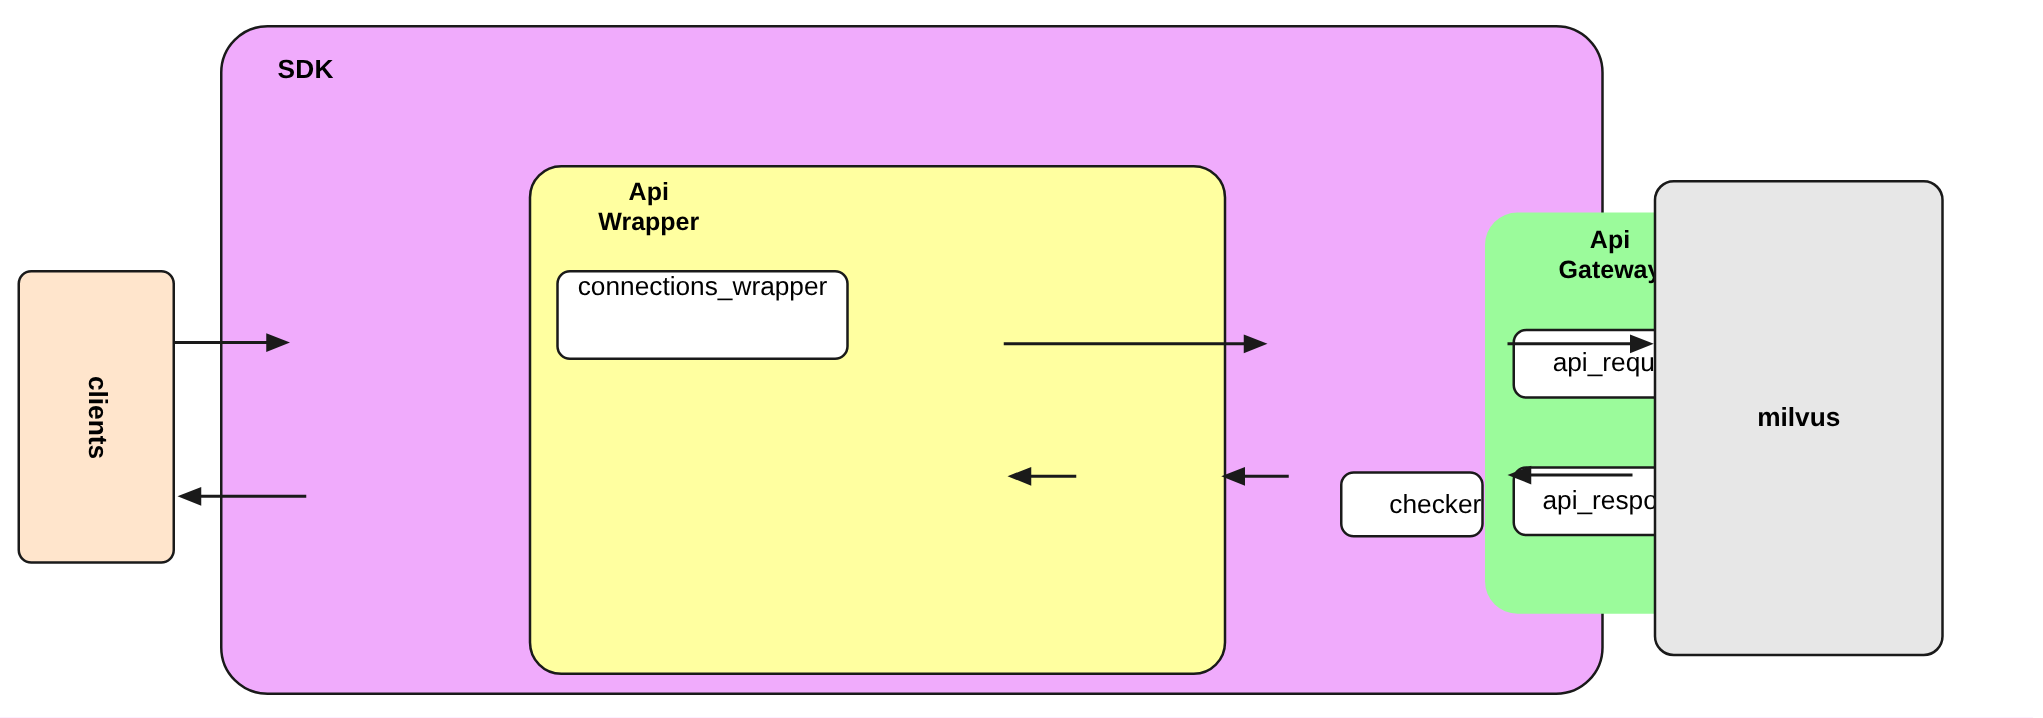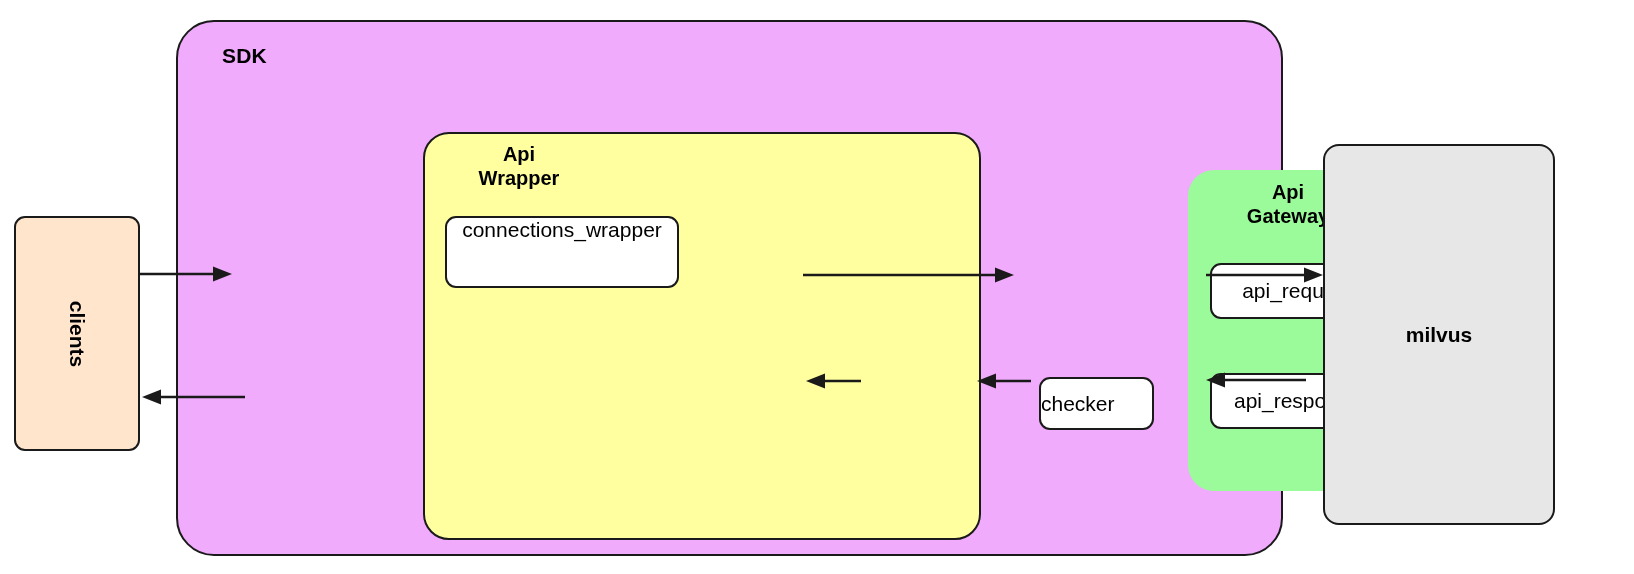--- a/index.html
+++ b/index.html
@@ -114,30 +114,30 @@
     font-size: 21px;
     color: #000000;
     left: 22px;
     width: 174px;
     height: 56px;
   }
   .gw-row-1 { top: 93px; }
   .gw-row-2 { top: 203px; }
   
   .checker-box {
-    left: 861px;
+    left: 894px;
     top: 355px;
     width: 115px;
     height: 53px;
     background: #ffffff;
     border: 2px solid #1a1a1a;
     border-radius: 11px;
     display: flex;
     align-items: center;
-    justify-content: flex-start;
+    justify-content: flex-end;
     font-size: 21px;
     color: #000000;
   }
   
   .clients-box {
     left: 14px;
     top: 216px;
     width: 126px;
     height: 235px;
     background: #ffe5cc;

